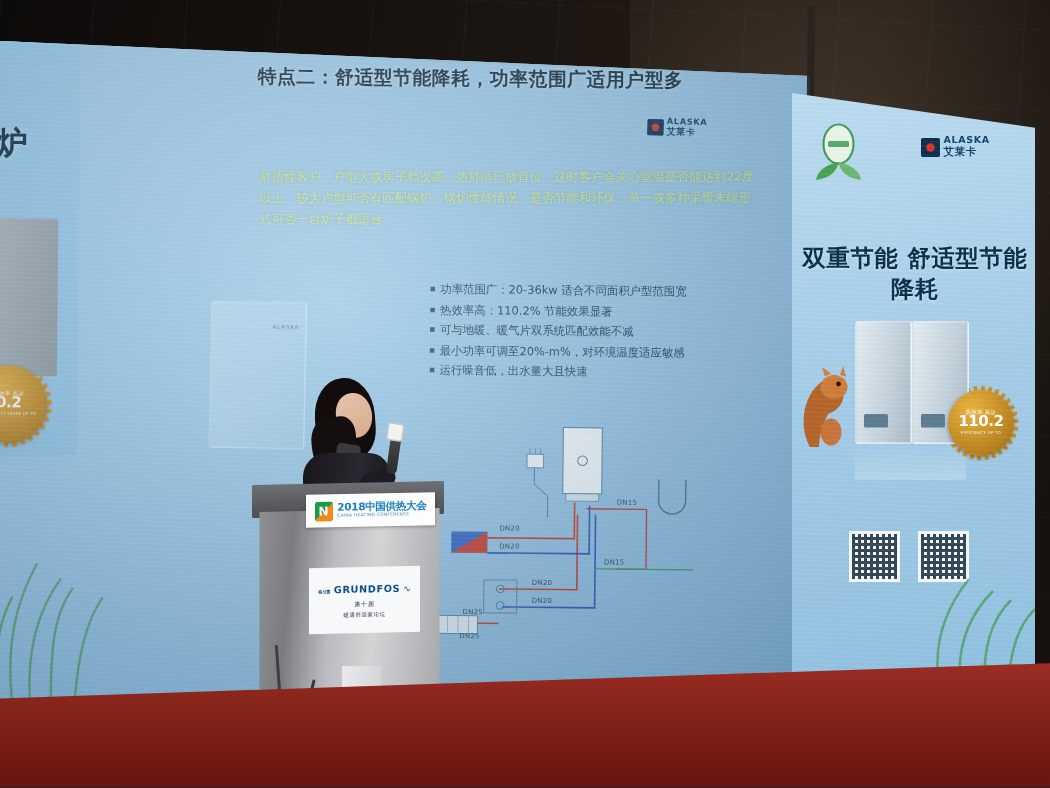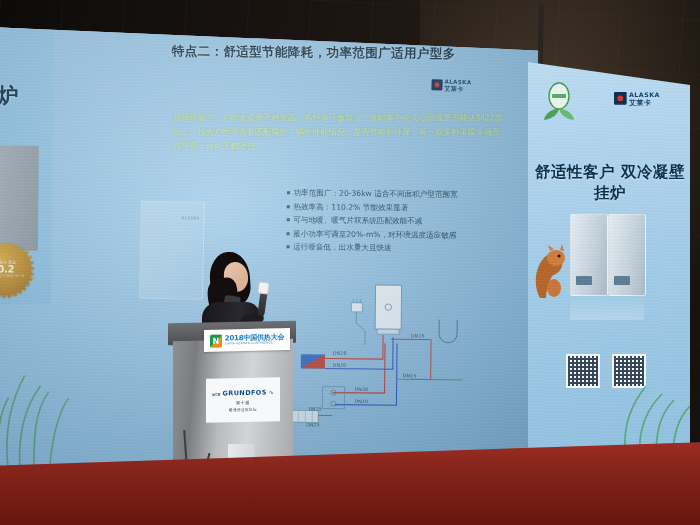--- a/index.html
+++ b/index.html
@@ -433,39 +433,44 @@
     <div class="rb-logo alaska">
       <span class="alaska-sq">
         <span class="alaska-dot"></span>
       </span>
       <span class="alaska-txt">
         <span class="alaska-en">ALASKA</span>
         <span class="alaska-cn">艾莱卡</span>
       </span>
     </div>
 
-    <div class="rb-line2">舒适性客户 双冷凝壁挂炉</div>
+    <div class="rb-line2">双重节能 舒适型节能降耗</div>
 
     <svg class="squirrel" viewBox="0 0 40 62">
       <path d="M6 58 C-2 44 2 24 12 16 C18 11 26 13 28 20 C30 28 24 34 18 36 C14 44 12 52 12 58Z" fill="#b5652c"></path>
       <ellipse cx="22" cy="18" rx="9" ry="8" fill="#cf7d3c"></ellipse>
       <circle cx="25" cy="16" r="1.6" fill="#2a1608"></circle>
       <path d="M16 11 L14 5 L20 9Z" fill="#cf7d3c"></path>
       <path d="M26 10 L28 4 L30 11Z" fill="#cf7d3c"></path>
       <ellipse cx="20" cy="48" rx="7" ry="9" fill="#c9743a"></ellipse>
     </svg>
 
     <div class="rb-unit a">
         <span class="panel"></span>
       </div>
     <div class="rb-unit b">
         <span class="panel"></span>
       </div>
     <div class="rb-refl"></div>
 
+    <div class="badge rb-badge">
+      <div class="badge-top">热效率 高达</div>
+      <div class="badge-num">110.2</div>
+      <div class="badge-sub">EFFICIENCY UP TO</div>
+    </div>
 
     <div class="qr a">
         <div class="qr-in"></div>
       </div>
     <div class="qr b">
         <div class="qr-in"></div>
       </div>
 
     <svg class="grass" viewBox="0 0 80 86">
       <g fill="none" stroke="#3d9b4a" stroke-width="1.7" opacity="0.9">

